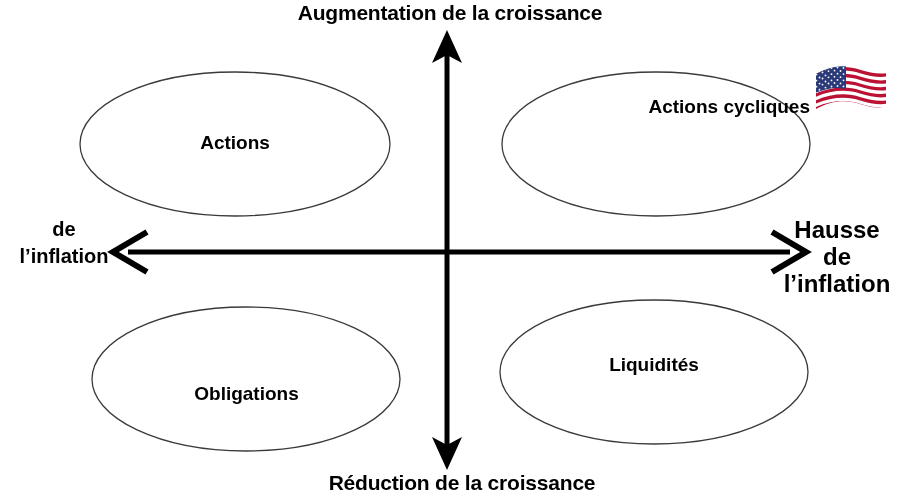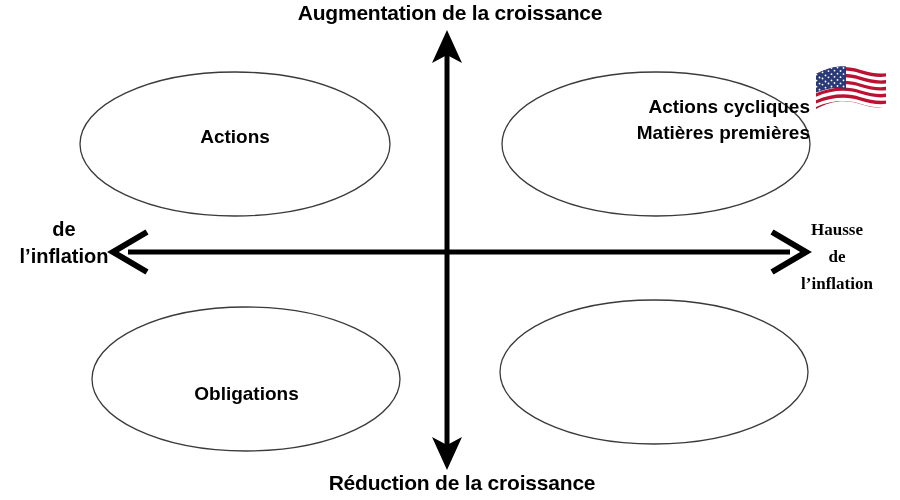--- a/index.html
+++ b/index.html
@@ -52,32 +52,31 @@
     left: 0px;
     width: 128px;
     font-size: 20px;
     line-height: 27px;
     white-space: normal;
   }
   .axis-label-right {
     top: 216px;
     left: 774px;
     width: 126px;
-    font-size: 17px;
+    font-size: 24px;
     line-height: 27px;
     white-space: normal;
-    font-family: Liberation Serif, serif;
   }
 
   .bubble-label {
     font-size: 19px;
     line-height: 26px;
     white-space: normal;
   }
-  .bubble-q2 { top: 124px; left: 80px;  width: 310px; }
+  .bubble-q2 { top: 130px; left: 80px;  width: 310px; }
   .bubble-q1 { top: 94px;  left: 503px; width: 307px; text-align: right; }
   .bubble-q3 { top: 365px; left: 93px;  width: 307px; margin-top: 16px; }
   .bubble-q4 { top: 352px; left: 500px; width: 308px; }
 
   .flag-wrap {
     position: absolute;
     top: 60px;
     left: 812px;
     width: 76px;
     height: 64px;
@@ -120,25 +119,25 @@
   <div class="lbl axis-label-right">
     <div>Hausse</div>
     <div>de</div>
     <div>l’inflation</div>
   </div>
 
   <div class="lbl bubble-label bubble-q2">Actions</div>
 
   <div class="lbl bubble-label bubble-q1">
     <div>Actions cycliques</div>
-    <div>Matières premières</div>
   </div>
 
   <div class="lbl bubble-label bubble-q3">Obligations</div>
 
+  <div class="lbl bubble-label bubble-q4">Liquidités</div>
 
   <div class="flag-wrap">
     <svg viewBox="0 0 76 64" width="76" height="64">
       <defs>
         <clipPath id="flagClip">
           <path d="M4,14 C18,6 34,4 48,9 C58,12 66,14 74,12
                    L74,46 C66,49 58,47 48,44 C34,39 18,41 4,49 Z"></path>
         </clipPath>
       </defs>
       <g clip-path="url(#flagClip)">

